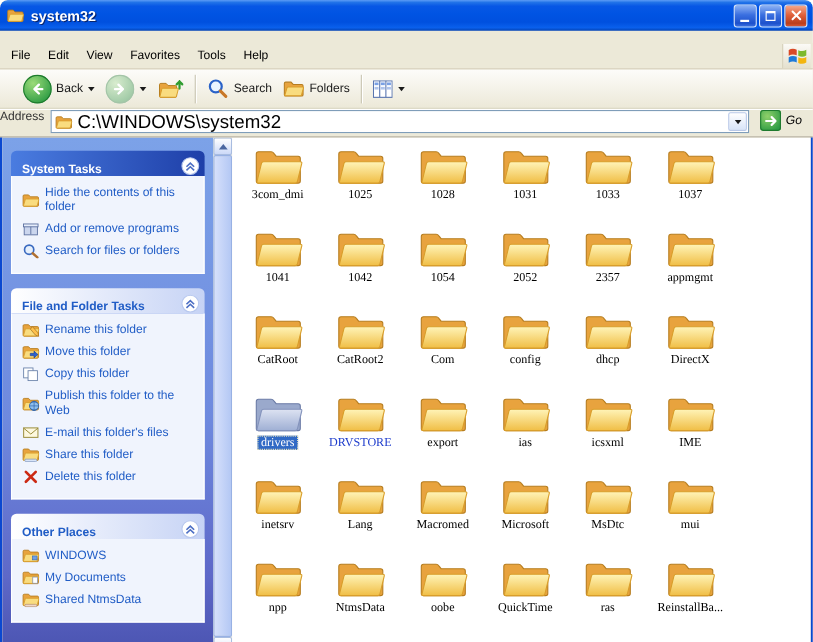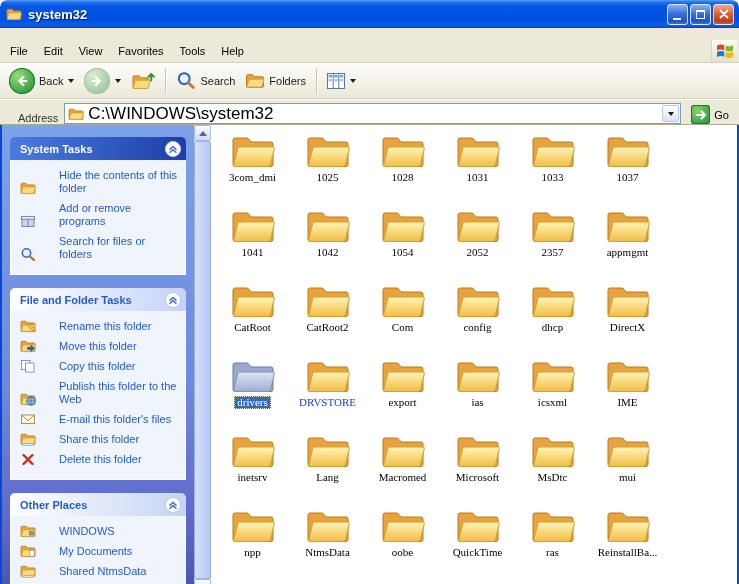--- a/index.html
+++ b/index.html
@@ -17,52 +17,52 @@
   .win-btn.close{background:linear-gradient(180deg,#F5A98C,#E1613B 45%,#BA3E1D 85%,#D95732);}
   .glyph-min{position:absolute;left:5px;bottom:4px;width:8px;height:2px;background:#fff;}
   .glyph-max{width:9px;height:9px;border:1px solid #fff;border-top:2px solid #fff;}
   
   .menubar{height:24px;display:flex;align-items:center;background:#ECE9D8;border-bottom:1px solid #D8D2BD;padding-left:2px;position:relative;margin-top:11px;}
   .menu-items{display:flex;align-items:center;}
   .menu-item{font-size:11px;padding:4px 8px;color:#000;}
   .menu-logo{position:absolute;right:2px;top:1px;width:26px;height:22px;display:flex;align-items:center;justify-content:center;
     background:linear-gradient(180deg,#FBFAF6,#E4E0CE);border-left:1px solid #D8D2BD;}
   
-  .toolbar{height:36px;display:flex;align-items:center;background:linear-gradient(180deg,#FDFCFA,#ECE9D8);border-bottom:1px solid #D8D2BD;padding:0 4px;}
+  .toolbar{height:36px;display:flex;align-items:center;background:linear-gradient(180deg,#FDFCFA,#ECE9D8);border-bottom:1px solid #D8D2BD;padding:0 16px;}
   .tb-btn{height:30px;display:flex;align-items:center;gap:4px;padding:0 5px;font-size:11px;color:#1A1A1A;border-radius:3px;}
   .nav-circle{width:26px;height:26px;border-radius:50%;display:flex;align-items:center;justify-content:center;
     background:radial-gradient(circle at 35% 30%,#9BDB78,#2E9C44 78%);box-shadow:inset 0 0 0 1px #1E7A2E;}
   .nav-circle.disabled{background:radial-gradient(circle at 35% 30%,#D8ECCE,#9DC8A4 78%);box-shadow:inset 0 0 0 1px #A4C4A8;}
   .caret{width:0;height:0;border-left:3px solid transparent;border-right:3px solid transparent;border-top:4px solid #1A1A1A;margin-left:1px;}
   .tb-sep{width:1px;height:26px;background:#C9C5B2;margin:0 5px;box-shadow:1px 0 0 #FFFFFF;}
   .tb-icon{display:inline-flex;align-items:center;}
   
-  .addressbar{height:26px;display:flex;align-items:flex-end;background:#ECE9D8;border-bottom:1px solid #ACA899;padding:0 2px 0 18px;gap:6px;border-top:1px solid #FFFFFF;}
+  .addressbar{height:26px;display:flex;align-items:flex-start;background:#ECE9D8;border-bottom:1px solid #ACA899;padding:0 2px 0 0;gap:6px;border-top:1px solid #FFFFFF;}
   .address-label{font-size:11px;color:#333;}
   .address-input{flex:1;height:21px;background:#fff;border:1px solid #7F9DB9;display:flex;align-items:center;padding:1px 1px 1px 3px;gap:4px;}
   .addr-folder{display:inline-flex;}
   .address-text{flex:1;font-size:17px;color:#000;}
   .address-drop{width:17px;height:17px;display:flex;align-items:center;justify-content:center;border:1px solid #B8C8E8;border-radius:2px;
     background:linear-gradient(180deg,#FFFFFF,#D8E4F8);}
-  .go-group{display:flex;align-items:center;gap:4px;font-size:11px;padding:0 8px 0 4px;}
+  .go-group{display:flex;align-items:center;gap:4px;font-size:11px;padding:0 8px 0 4px;font-style:italic;}
   .go-icon{width:19px;height:19px;border-radius:3px;display:flex;align-items:center;justify-content:center;
     background:radial-gradient(circle at 35% 30%,#8FD06A,#2E9C44 80%);box-shadow:inset 0 0 0 1px #1E7A2E;}
   
   .content{display:flex;height:470px;border-left:2px solid #0A48D0;border-right:2px solid #0A48D0;overflow:hidden;}
   
   .sidebar{width:192px;flex-shrink:0;overflow:hidden;padding:12px 8px 0 8px;
     background:linear-gradient(180deg,#7CA2E8 0%,#6E89DE 55%,#5E68C8 85%,#4A53B0 100%);}
   .panel{margin-bottom:13px;}
-  .panel-header{height:23px;border-radius:5px 5px 0 0;display:flex;align-items:center;justify-content:space-between;
+  .panel-header{height:23px;border-radius:5px 5px 0 0;display:flex;align-items:flex-end;justify-content:space-between;
     padding:0 4px 0 10px;font-size:11px;font-weight:bold;}
   .panel-header.normal{background:linear-gradient(90deg,#FFFFFF,#C6D3F5);color:#215DC6;}
   .panel-header.special{background:linear-gradient(90deg,#4A7CE0,#1E3FA8);color:#FFFFFF;}
   .chevron{display:inline-flex;}
   .panel-body{background:#F0F4FD;border:1px solid #FFFFFF;border-top:none;padding:9px 5px 6px 9px;}
-  .task-item{display:flex;align-items:flex-end;gap:23px;margin-bottom:7px;}
+  .task-item{display:flex;align-items:center;gap:5px;margin-bottom:7px;}
   .task-icon{width:16px;height:14px;flex-shrink:0;display:inline-flex;margin-top:-1px;}
   .task-label{font-size:11px;line-height:13px;color:#215DC6;}
   
   .side-scroll{width:17px;flex-shrink:0;background:#F1EFE2;display:flex;flex-direction:column;}
   .scroll-btn{height:16px;flex-shrink:0;display:flex;align-items:center;justify-content:center;border:1px solid #A8BCE0;border-radius:2px;
     background:linear-gradient(180deg,#FEFEFE,#CCD9F8);}
   .scroll-thumb{flex:1;border:1px solid #98B1E4;border-radius:2px;background:linear-gradient(90deg,#D6E0FB,#B4C8F4);}
   .tri-up{width:0;height:0;border-left:4px solid transparent;border-right:4px solid transparent;border-bottom:5px solid #4A66A0;}
   .tri-down{width:0;height:0;border-left:4px solid transparent;border-right:4px solid transparent;border-top:5px solid #4A66A0;}
   

